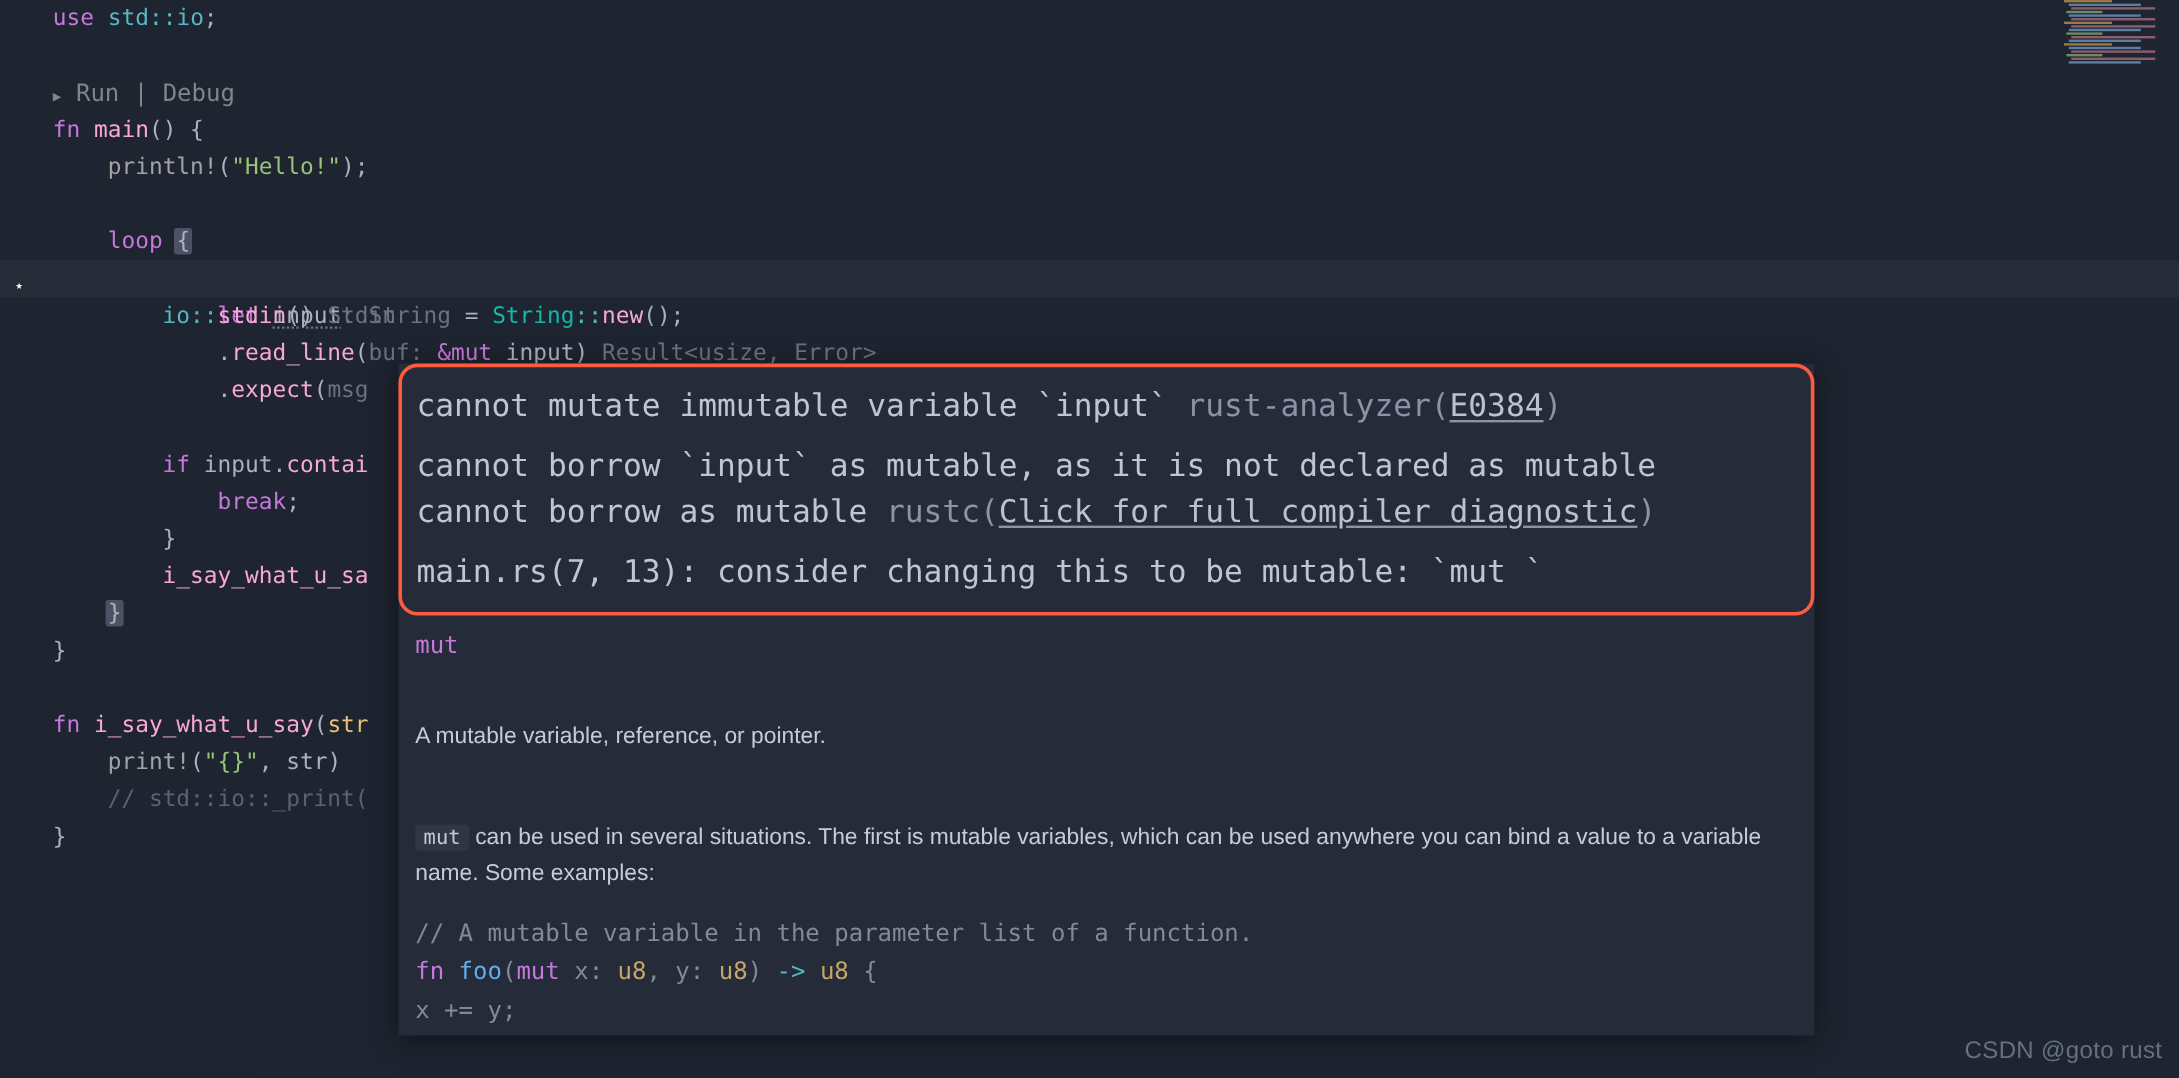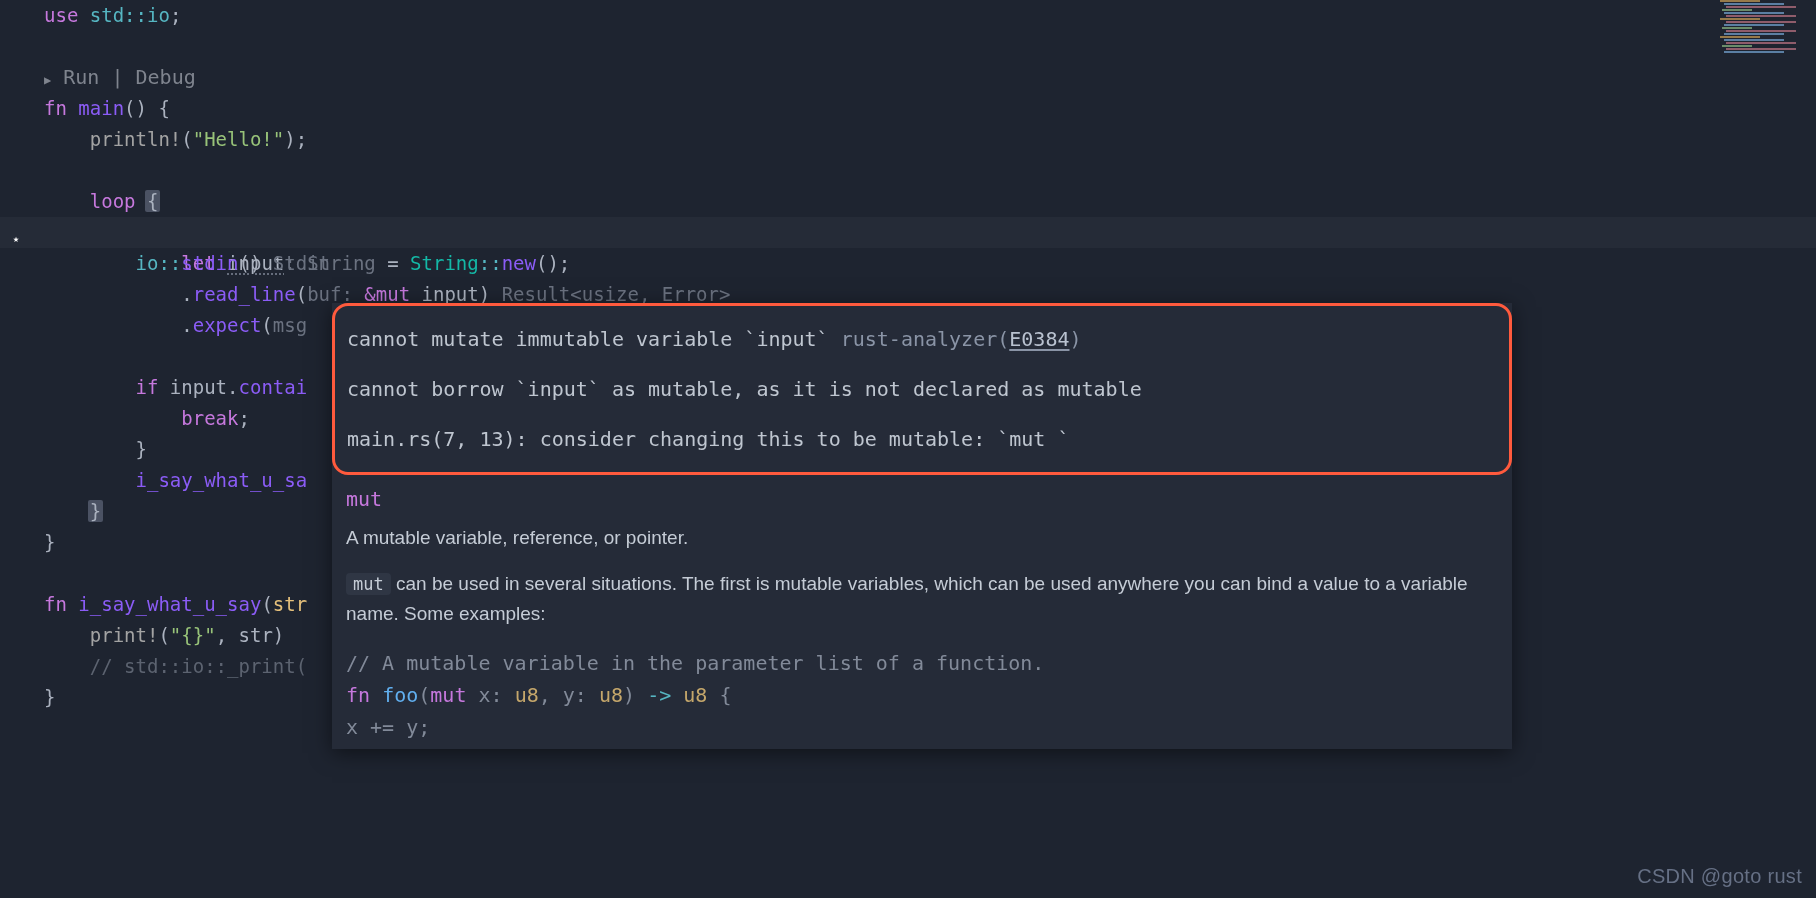--- a/index.html
+++ b/index.html
@@ -37,21 +37,21 @@
       position: absolute;
       left: -44px;
       right: -1772px;
       top: 0;
       height: 31px;
       background: rgba(255,255,255,0.035);
       z-index: -1;
     }
     .kw { color: #c678dd; }
     .ns { color: #56b6c2; }
-    .fn-name { color: #8b5cf6; }
+    .fn-name { color: #f9a8d4; }
     .macro { color: #a3a3a3; }
     .str { color: #98c379; }
     .ty { color: #14b8a6; }
     .param { color: #e5c07b; }
     .op { color: #56b6c2; }
     .var { color: #abb2bf; }
     .comment { color: #5c6370; }
     .run-debug { color: #7f848e; font-size: 20px; }
     .play-icon::before { content: "▶"; font-size: 12px; }
     .dim-ty { color: #6b7280; }
@@ -80,21 +80,21 @@
       background: #252b38;
       box-shadow: 0 4px 20px rgba(0,0,0,0.5);
       font-size: 19px;
       z-index: 10;
     }
     .hover .error-block {
       border: 3.5px solid #ff5a3d;
       border-radius: 16px;
       padding: 14px 12px;
       line-height: 38px;
-      font-size: 20px;
+      font-size: 26px;
       color: #bfc6d0;
     }
     .hover .error-block .mono { font-family: inherit; }
     .hover .ra-src { color: #8a94a6; }
     .hover .link {
       color: #b9c2d0;
       text-decoration: underline;
       text-decoration-color: #8a94a6;
       text-underline-offset: 3px;
       cursor: pointer;
@@ -104,20 +104,21 @@
       font-family: inherit;
       padding: 12px 14px 8px;
       font-size: 20px;
     }
     .hover .doc {
       font-family: -apple-system, "Segoe UI", sans-serif;
       color: #c5ccd6;
       font-size: 19px;
       line-height: 30px;
       padding: 4px 14px 12px;
+      margin-top: 38px;
     }
     .hover .doc .code-chip {
       background: #2f3644;
       padding: 1px 7px;
       border-radius: 4px;
       font-family: "Menlo","Monaco",monospace;
       font-size: 17px;
     }
     .hover .doc-code {
       font-family: "Menlo","Monaco",monospace;
@@ -223,20 +224,21 @@
   <span class="line">    <span class="comment">// std::io::_print(</span></span>
 
   <span class="line">}</span>
 </div>
 
 <div class="hover">
   <div class="error-block">
     <div class="mono"><span>cannot mutate immutable variable `input` </span><span class="ra-src">rust-analyzer(</span><span class="link">E0384</span><span class="ra-src">)</span></div>
     <div style="height:12px"></div>
     <div class="mono">cannot borrow `input` as mutable, as it is not declared as mutable</div>
+    <div class="mono"><span>cannot borrow as mutable </span><span class="ra-src">rustc(</span><span class="link">Click for full compiler diagnostic</span><span class="ra-src">)</span></div>
     <div style="height:12px"></div>
     <div class="mono">main.rs(7, 13): consider changing this to be mutable: `mut `</div>
   </div>
   <div class="mut-title">mut</div>
   <div class="doc">A mutable variable, reference, or pointer.</div>
   <div class="doc"><span class="code-chip">mut</span><span> can be used in several situations. The first is mutable variables, which can be used anywhere you can bind a value to a variable name. Some examples:</span></div>
   <div class="doc-code">
     <div>// A mutable variable in the parameter list of a function.</div>
     <div><span class="kw">fn</span> <span class="fn-name">foo</span>(<span class="kw">mut</span><span> x</span>: <span class="ty">u8</span>,<span> y</span>: <span class="ty">u8</span>)<span class="op"> -&gt; </span><span class="ty">u8</span> {</div>
     <div>    <span>x += y;</span></div>

